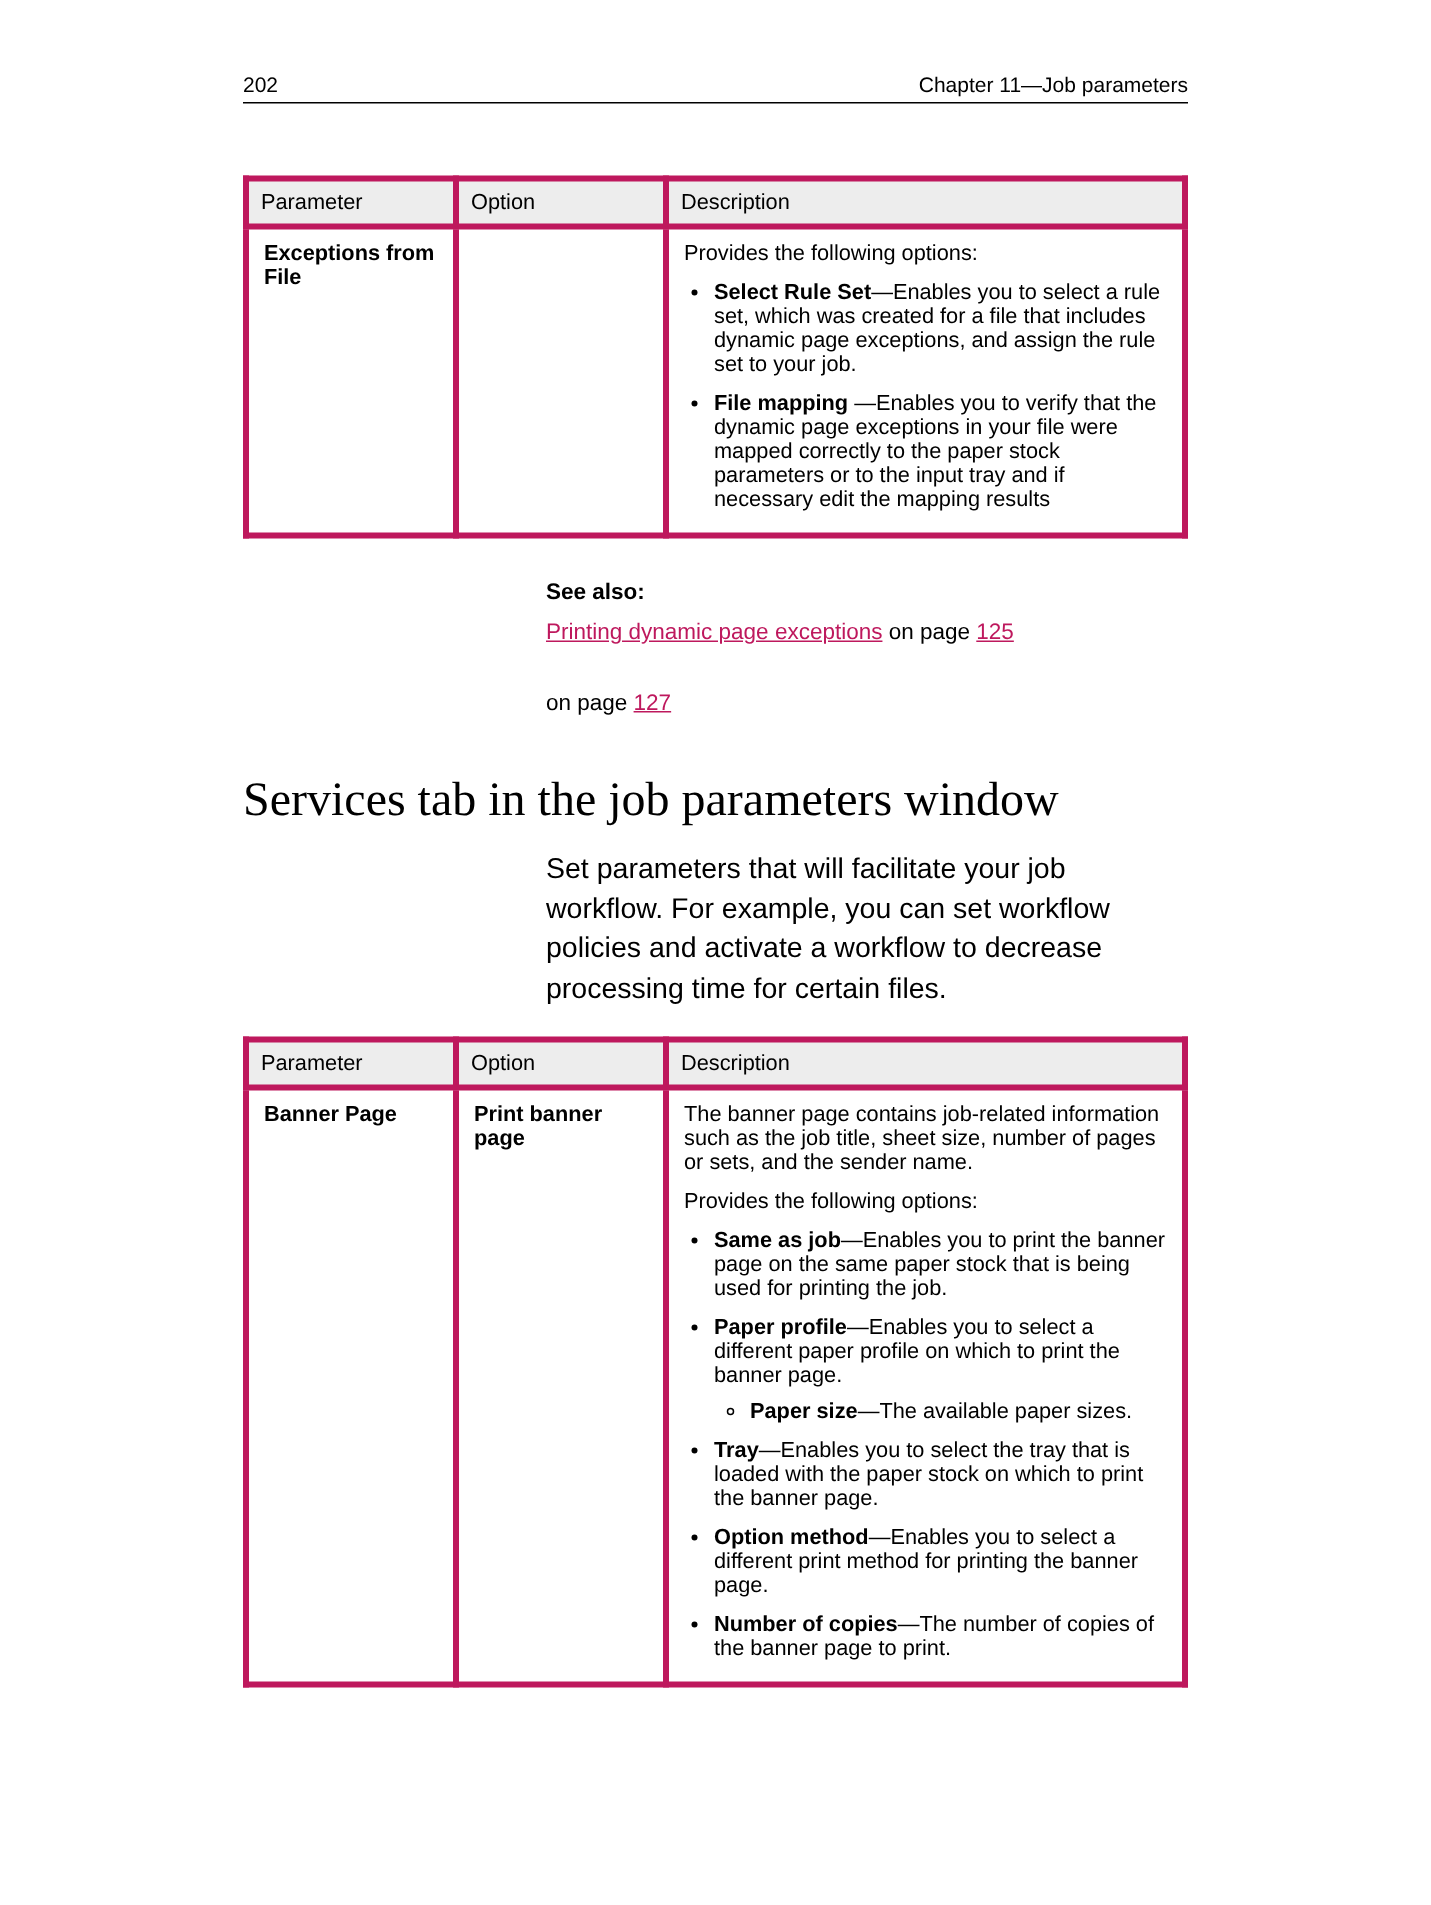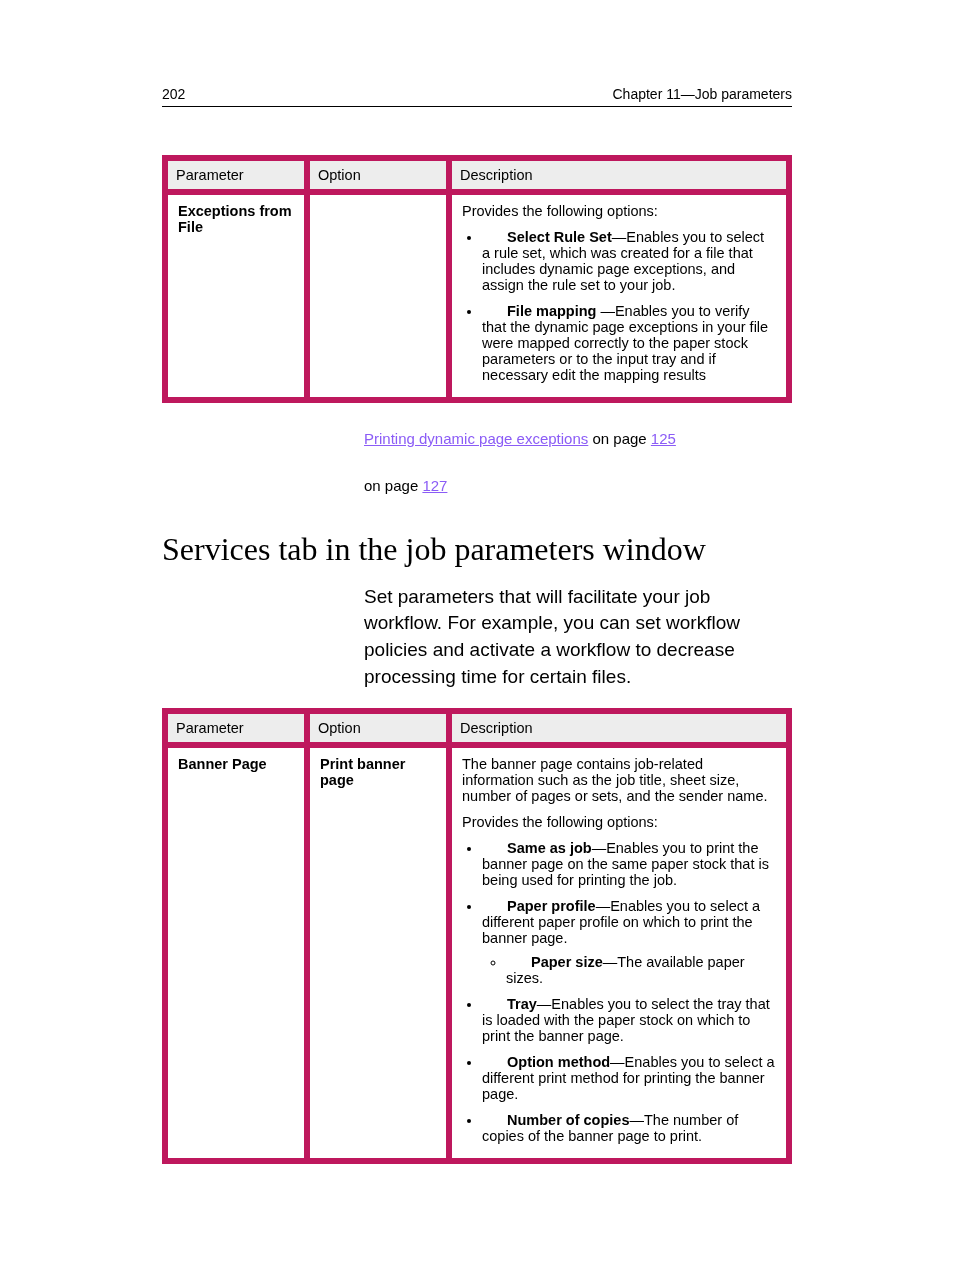--- a/index.html
+++ b/index.html
@@ -7,38 +7,38 @@
     padding: 0;
     background: #fff;
     font-family: Arial, Helvetica, sans-serif;
     color: #000;
   }
   .page {
     width: 830px;
     min-height: 1270px;
     margin: 0 auto;
     box-sizing: border-box;
-    padding: 86px 100px 60px 100px;
+    padding: 48px 100px 60px 100px;
   }
   .top-header {
     display: flex;
     justify-content: space-between;
     font-size: 14px;
     border-bottom: 1px solid #000;
     padding-bottom: 4px;
     margin-bottom: 48px;
   }
   .chapter-label { text-align: left; }
   table.param-table {
     border-collapse: collapse;
     width: 100%;
   }
   table.param-table th,
   table.param-table td {
-    border: 6px solid #be185d;
+    border: 4px solid #be185d;
     font-size: 14.5px;
     vertical-align: top;
     text-align: left;
   }
   table.param-table th {
     font-weight: normal;
     background: #ededed;
     padding: 6px 8px;
   }
   table.param-table td {
@@ -63,35 +63,35 @@
     margin: 24px 0 34px 202px;
     font-size: 15px;
     line-height: 1.55;
   }
   .see-also-heading {
     font-weight: bold;
     margin: 0 0 4px 0;
   }
   .see-also-line { margin: 0; }
   a.ref-link {
-    color: #8b5cf6;
+    color: #be185d;
     text-decoration: underline;
   }
   h1.section-heading {
     font-size: 32px;
     font-weight: normal;
     margin: 10px 0 16px 0;
     font-family: Liberation Serif, serif;
   }
   .section-intro {
     margin: 0 0 18px 202px;
     font-size: 19px;
     line-height: 1.4;
   }
-  .b { font-weight: bold; margin-left: 25px; }
+  .b { font-weight: bold; }
 </style>
 </head>
 <body>
 
 <div class="page">
 
   <div class="top-header">
     <span>202</span>
     <span class="chapter-label">Chapter 11—Job parameters</span>
   </div>
@@ -117,20 +117,21 @@
             <li>
               <span class="b">File mapping </span><span>—Enables you to verify that the dynamic page exceptions in your file were mapped correctly to the paper stock parameters or to the input tray and if necessary edit the mapping results</span>
             </li>
           </ul>
         </td>
       </tr>
     </tbody>
   </table>
 
   <div class="see-also-block">
+    <p class="see-also-heading">See also:</p>
     <p class="see-also-line">
       <a class="ref-link" href="#">Printing dynamic page exceptions</a><span> on page </span><a class="ref-link" href="#">125</a>
     </p>
     <p class="see-also-line">
       <br>
       <span>on page </span><a class="ref-link" href="#">127</a>
     </p>
   </div>
 
   <h1 class="section-heading">Services tab in the job parameters window</h1>

